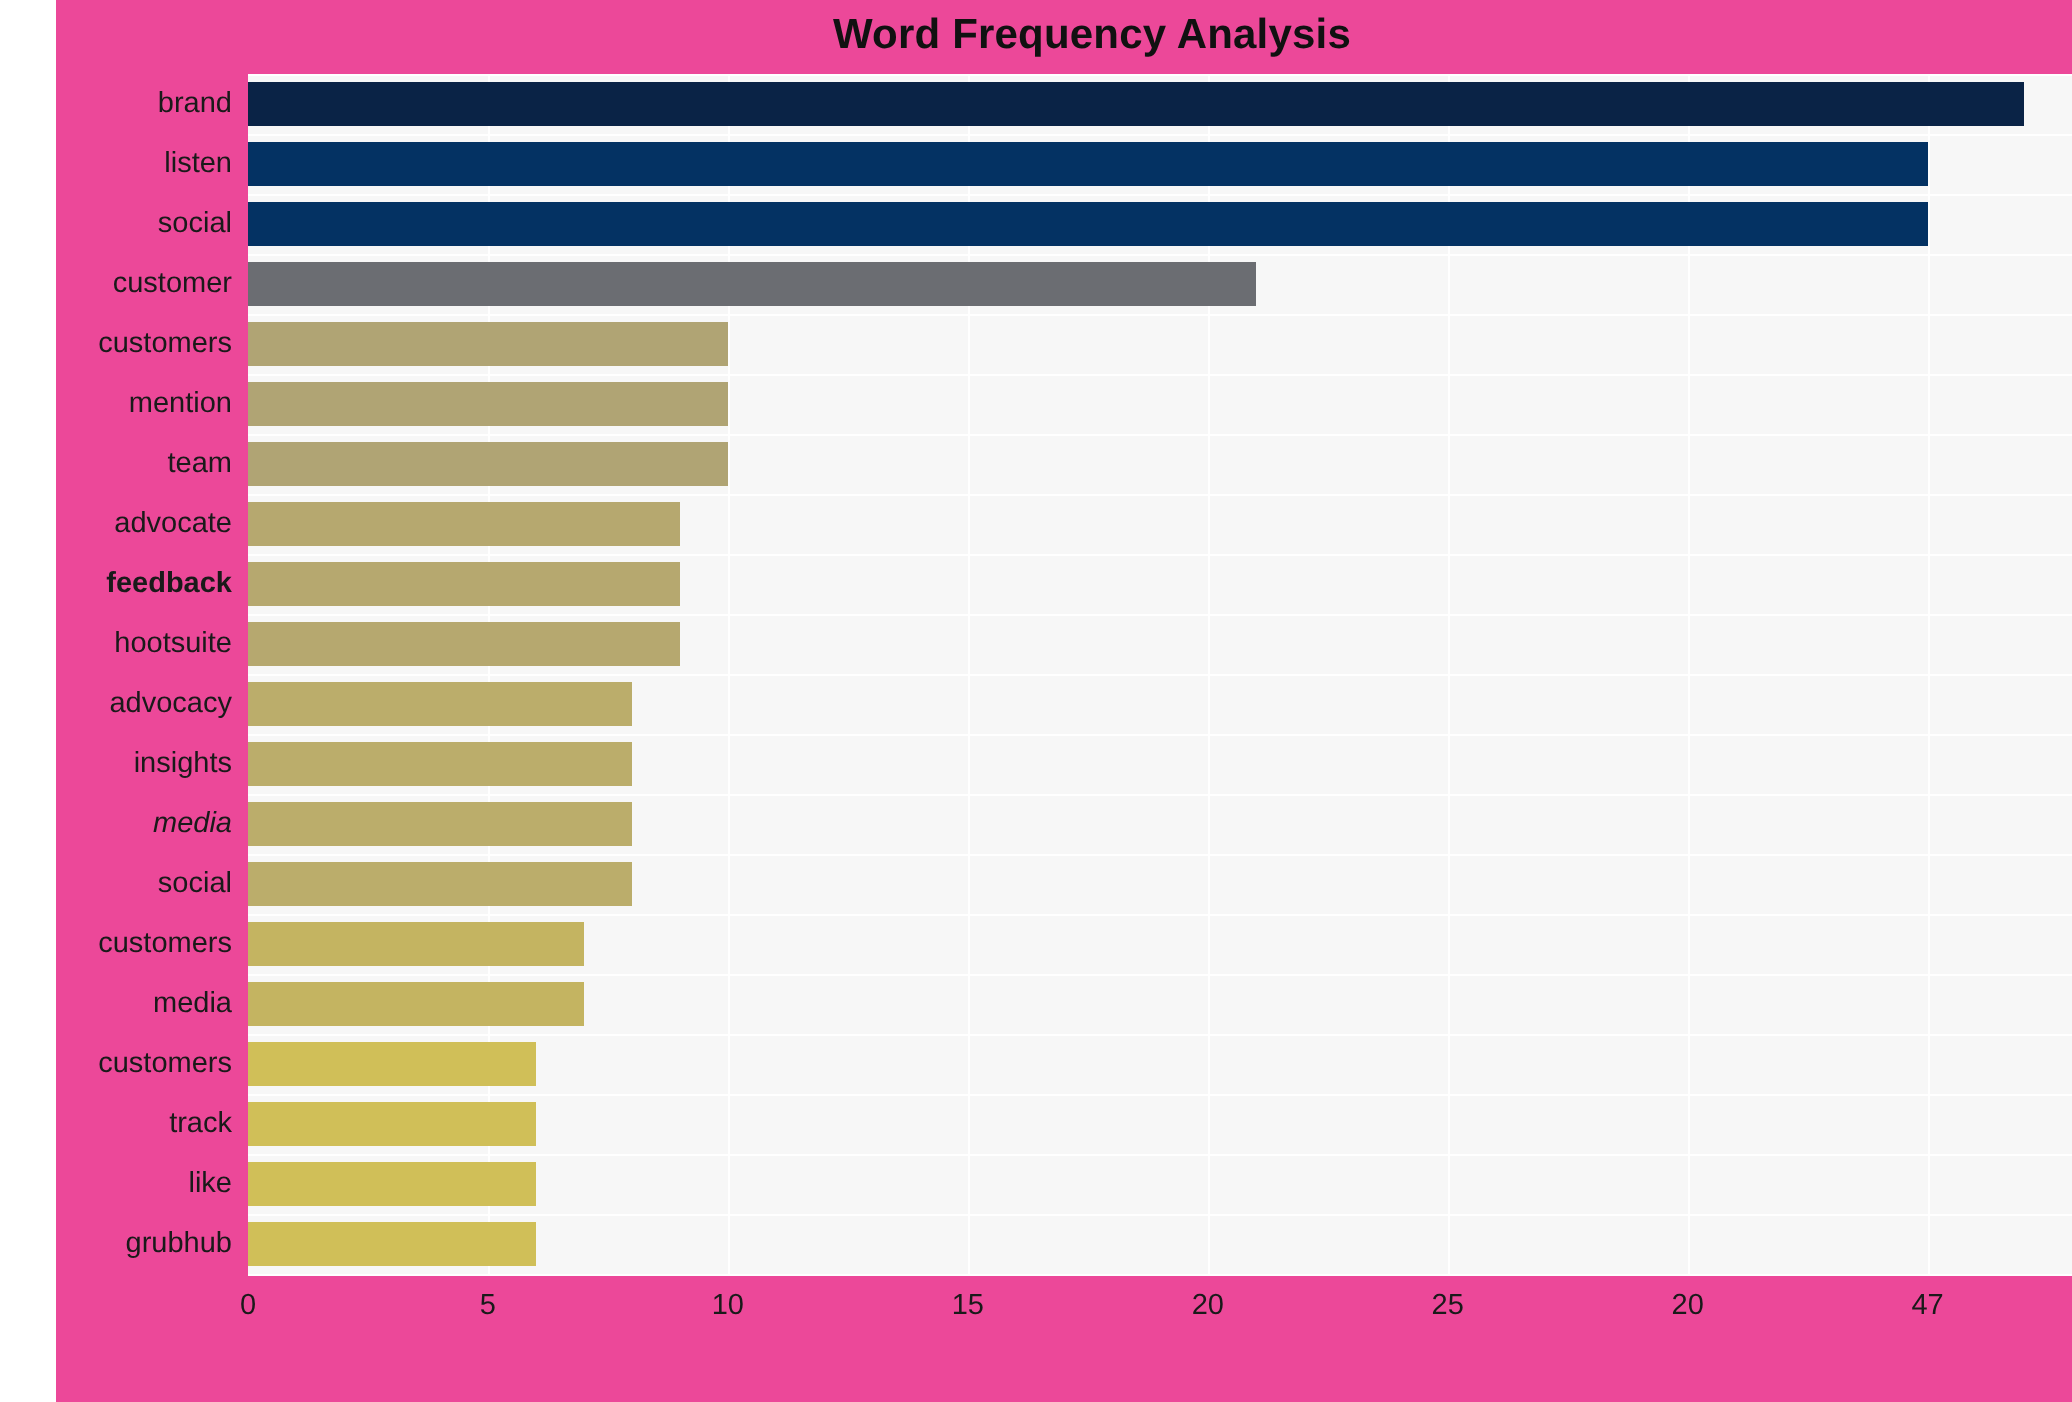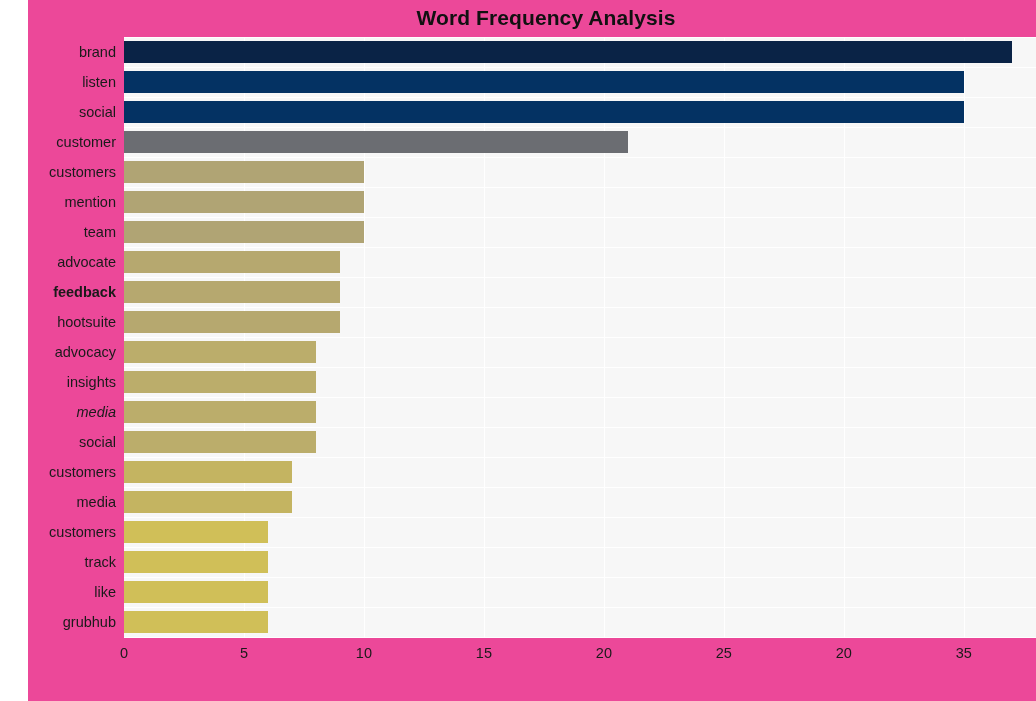--- a/index.html
+++ b/index.html
@@ -197,17 +197,17 @@
   </div>
 
   <div class="xticks">
       <div class="xtick" style="left: 96px;">0</div>
       <div class="xtick" style="left: 215.974px;">5</div>
       <div class="xtick" style="left: 335.948px;">10</div>
       <div class="xtick" style="left: 455.923px;">15</div>
       <div class="xtick" style="left: 575.897px;">20</div>
       <div class="xtick" style="left: 695.871px;">25</div>
       <div class="xtick" style="left: 815.845px;">20</div>
-      <div class="xtick" style="left: 935.82px;">35</div>
+      <div class="xtick" style="left: 935.82px;">47</div>
     </div>
 
 
 </div>
 
 </body></html>

